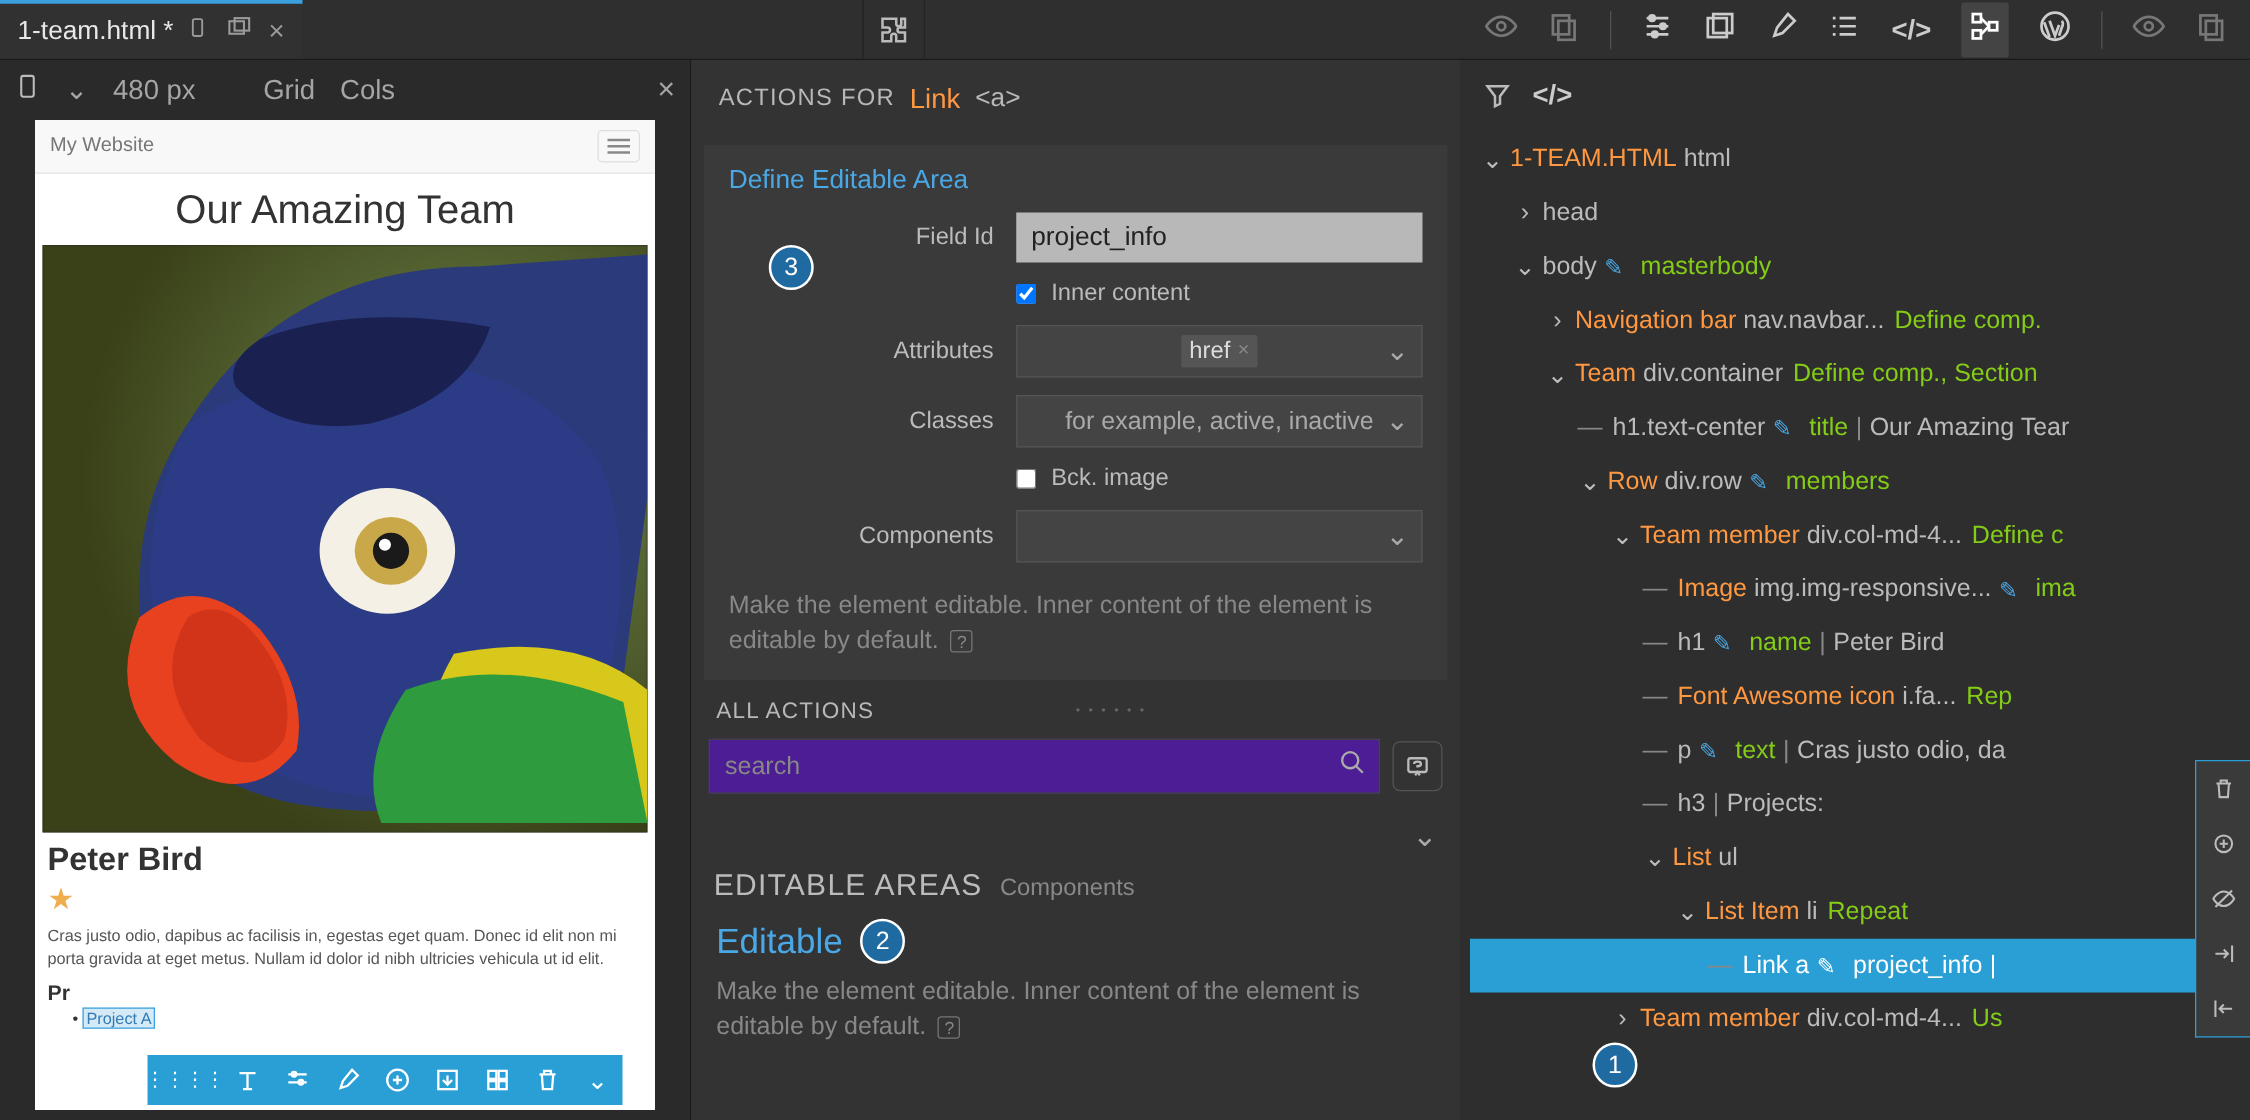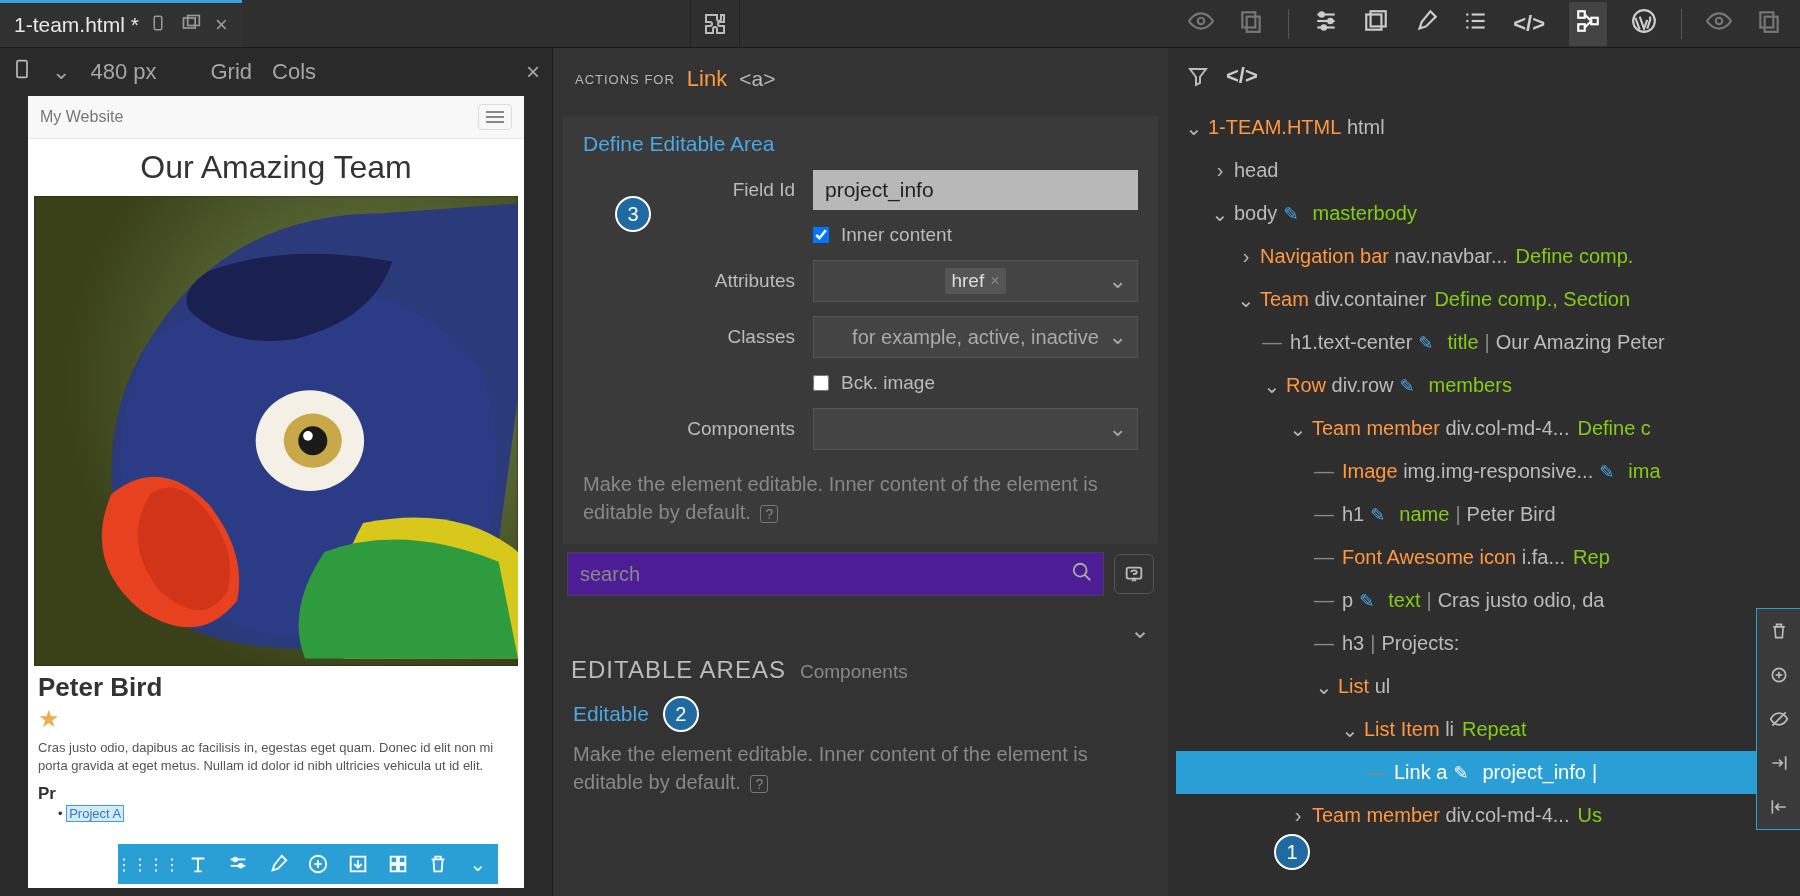--- a/index.html
+++ b/index.html
@@ -38,21 +38,21 @@
   .proj-link { margin:2px 0 0 30px; font-size:13px; }
   .proj-link span { color:#337ab7; border:1px solid #3aa0e0; padding:0 2px; background:#d4eaf7;}
   .sel-toolbar { position:absolute; bottom:4px; left:90px; display:flex; background:#2a9fd6; height:40px; align-items:center; }
   .sel-toolbar .grip { width:60px; display:flex; justify-content:center; gap:3px; color:#fff; }
   .sel-toolbar .btn { width:40px; height:100%; display:flex; align-items:center; justify-content:center; color:#fff; font-size:20px;}
   .sel-toolbar svg { width:22px; height:22px; stroke:#fff; fill:none; stroke-width:2;}
 
   
   .middle { flex:1; background:#333; display:flex; flex-direction:column; overflow:hidden; }
   .mid-head { display:flex; align-items:center; gap:12px; padding:18px 22px 10px; }
-  .mid-head .label { text-transform:uppercase; letter-spacing:1px; color:#b8b8b8; font-size:13px; }
+  .mid-head .label { text-transform:uppercase; letter-spacing:1px; color:#b8b8b8; font-size:19px; }
   .mid-head .sel { color:#ff9840; font-size:22px; }
   .mid-head .tag { color:#b8b8b8; font-size:21px; }
   .panel-block { margin:14px 10px 0 10px; padding:16px 20px 18px; background:#3a3a3a; border-radius:2px;}
   .panel-block h3 { color:#4aa8e6; font-size:21px; font-weight:400; margin-bottom:14px;}
   .form-row { display:flex; align-items:center; margin-bottom:14px; }
   .form-row label { width:230px; text-align:right; padding-right:18px; color:#bbb; font-size:19px;}
   .form-row .ctrl { flex:1; }
   .txt-input { width:100%; height:40px; background:#b8b8b8; border:none; color:#222; font-size:21px; padding:0 12px; }
   .select-box { width:100%; height:42px; background:#444; border:1px solid #555; display:flex; align-items:center; padding:0 8px; position:relative; color:#aaa; font-size:20px;justify-content:center;}
   .select-box .chev-down { position:absolute; right:10px; font-size:22px; }
@@ -66,21 +66,21 @@
   .sub-head .dots { position:absolute; left:50%; color:#666; letter-spacing:2px; font-size:10px;}
   .search-row { display:flex; align-items:center; margin:8px 14px 0; gap:10px;}
   .search-box { flex:1; height:44px; background:#4c1d95; border:1px solid #444; display:flex; align-items:center; padding:0 12px; color:#888; font-size:20px; position:relative;}
   .search-box .mag { position:absolute; right:10px; }
   .help-btn { width:40px; height:40px; border:1px solid #555; border-radius:6px; display:flex; align-items:center; justify-content:center; color:#bbb; font-size:22px;}
   .sec-head { display:flex; align-items:baseline; gap:14px; padding:20px 18px 6px; position:relative;}
   .sec-head .l1 { text-transform:uppercase; letter-spacing:1px; color:#bbb; font-size:24px;margin-top:40px;}
   .sec-head .l2 { color:#888; font-size:19px;}
   .sec-head .chev { position:absolute; right:18px; color:#aaa; font-size:24px;}
   .editable-row { display:flex; align-items:center; gap:14px; padding:6px 20px 4px;}
-  .editable-row .txt { color:#4aa8e6; font-size:21px;}
+  .editable-row .txt { color:#4aa8e6; font-size:28px;}
   .badge { width:36px; height:36px; border-radius:50%; background:#1f6aa0; color:#fff; display:flex; align-items:center; justify-content:center; font-size:20px; font-weight:500; border:2px solid #fff;}
 
   
   .right { width:632px; background:#2e2e2e; display:flex; flex-direction:column; position:relative;}
   .right-toolbar { display:flex; align-items:center; padding:10px 12px 6px; gap:10px;}
   .find-box { flex:1; height:42px; background:#3a3a3a; border:1px solid #444; display:flex; align-items:center; padding:0 12px; color:#888; font-size:20px; position:relative;}
   .find-box .mag { position:absolute; right:10px; }
   .funnel { width:36px; height:36px; display:flex; align-items:center; justify-content:center; color:#bbb;}
   .code-icn { color:#ccc; font-size:22px; font-weight:bold;}
   .tree { flex:1; overflow:hidden; padding:6px 0 0 8px; font-size:20px; }
@@ -353,20 +353,24 @@
         <label>Components</label>
         <div class="ctrl">
           <div class="select-box">
             <span class="chev-down">⌄</span>
           </div>
         </div>
       </div>
       <div class="hint"><span>Make the element editable. Inner content of the element is editable by default.</span> <span class="q">?</span></div>
     </div>
 
+    <div class="sub-head">
+      <span>ALL ACTIONS</span>
+      <span class="dots">• • • • • •</span>
+    </div>
     <div class="search-row">
       <div class="search-box">
         <span>search</span>
         <span class="mag">
           <svg viewBox="0 0 24 24" width="22" height="22" fill="none" stroke="#aaa" stroke-width="2">
               <circle cx="10" cy="10" r="7"></circle>
               <line x1="15" y1="15" x2="21" y2="21"></line>
             </svg>
         </span>
       </div>
@@ -414,21 +418,21 @@
           <span class="blue">masterbody</span>
         </div>
       <div class="node i2"><span class="tog">›</span><span class="orange">Navigation bar</span>&nbsp;<span class="grey">nav.navbar...</span><span class="blue">Define comp.</span></div>
       <div class="node i2"><span class="tog">⌄</span><span class="orange">Team</span>&nbsp;<span class="grey">div.container</span><span class="blue">Define comp., Section</span></div>
       <div class="node i3">
           <span class="dash">—</span>
           <span class="grey">h1.text-center</span>
           <span class="meta-icon">✎</span>
           <span class="blue">title</span>
           <span class="pipe">|</span>
-          <span class="after">Our Amazing Peter</span>
+          <span class="after">Our Amazing Tear</span>
         </div>
       <div class="node i3"><span class="tog">⌄</span><span class="orange">Row</span>&nbsp;<span class="grey">div.row</span><span class="meta-icon">✎</span><span class="blue">members</span></div>
       <div class="node i4"><span class="tog">⌄</span><span class="orange">Team member</span>&nbsp;<span class="grey">div.col-md-4...</span><span class="blue">Define c</span></div>
       <div class="node i5"><span class="dash">—</span><span class="orange">Image</span>&nbsp;<span class="grey">img.img-responsive...</span><span class="meta-icon">✎</span><span class="blue">ima</span></div>
       <div class="node i5">
           <span class="dash">—</span>
           <span class="grey">h1</span>
           <span class="meta-icon">✎</span>
           <span class="blue">name</span>
           <span class="pipe">|</span>

